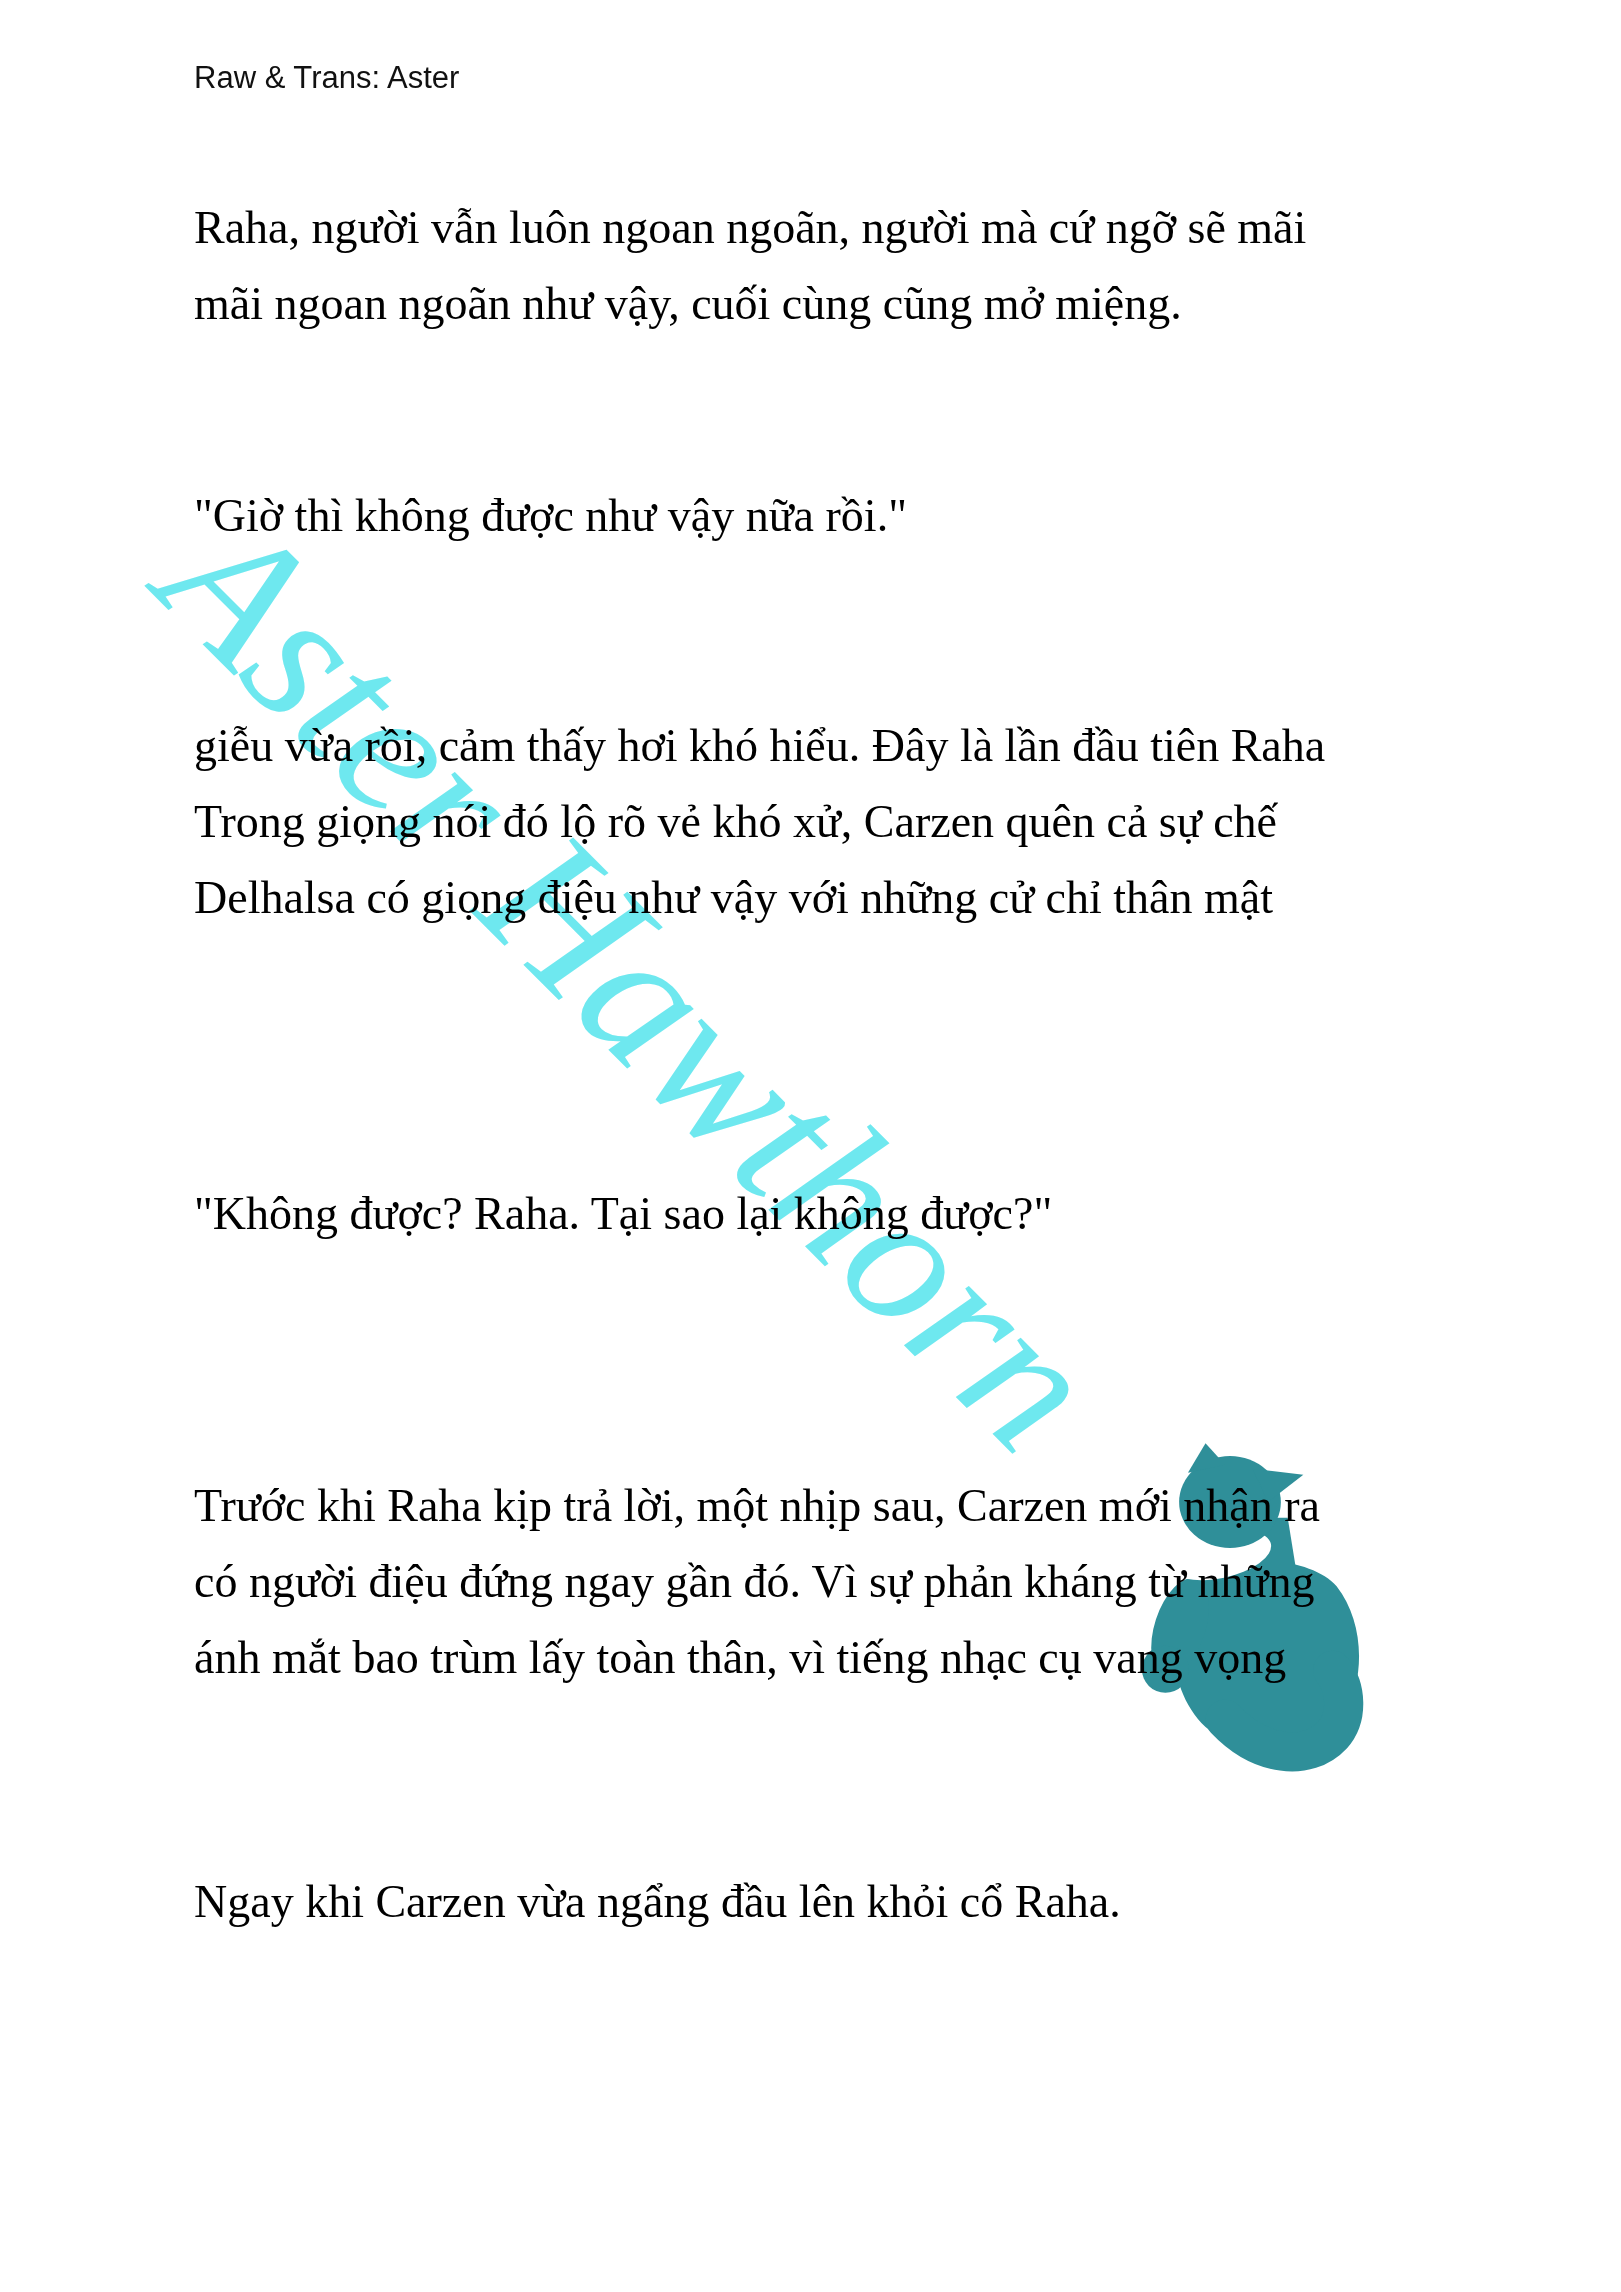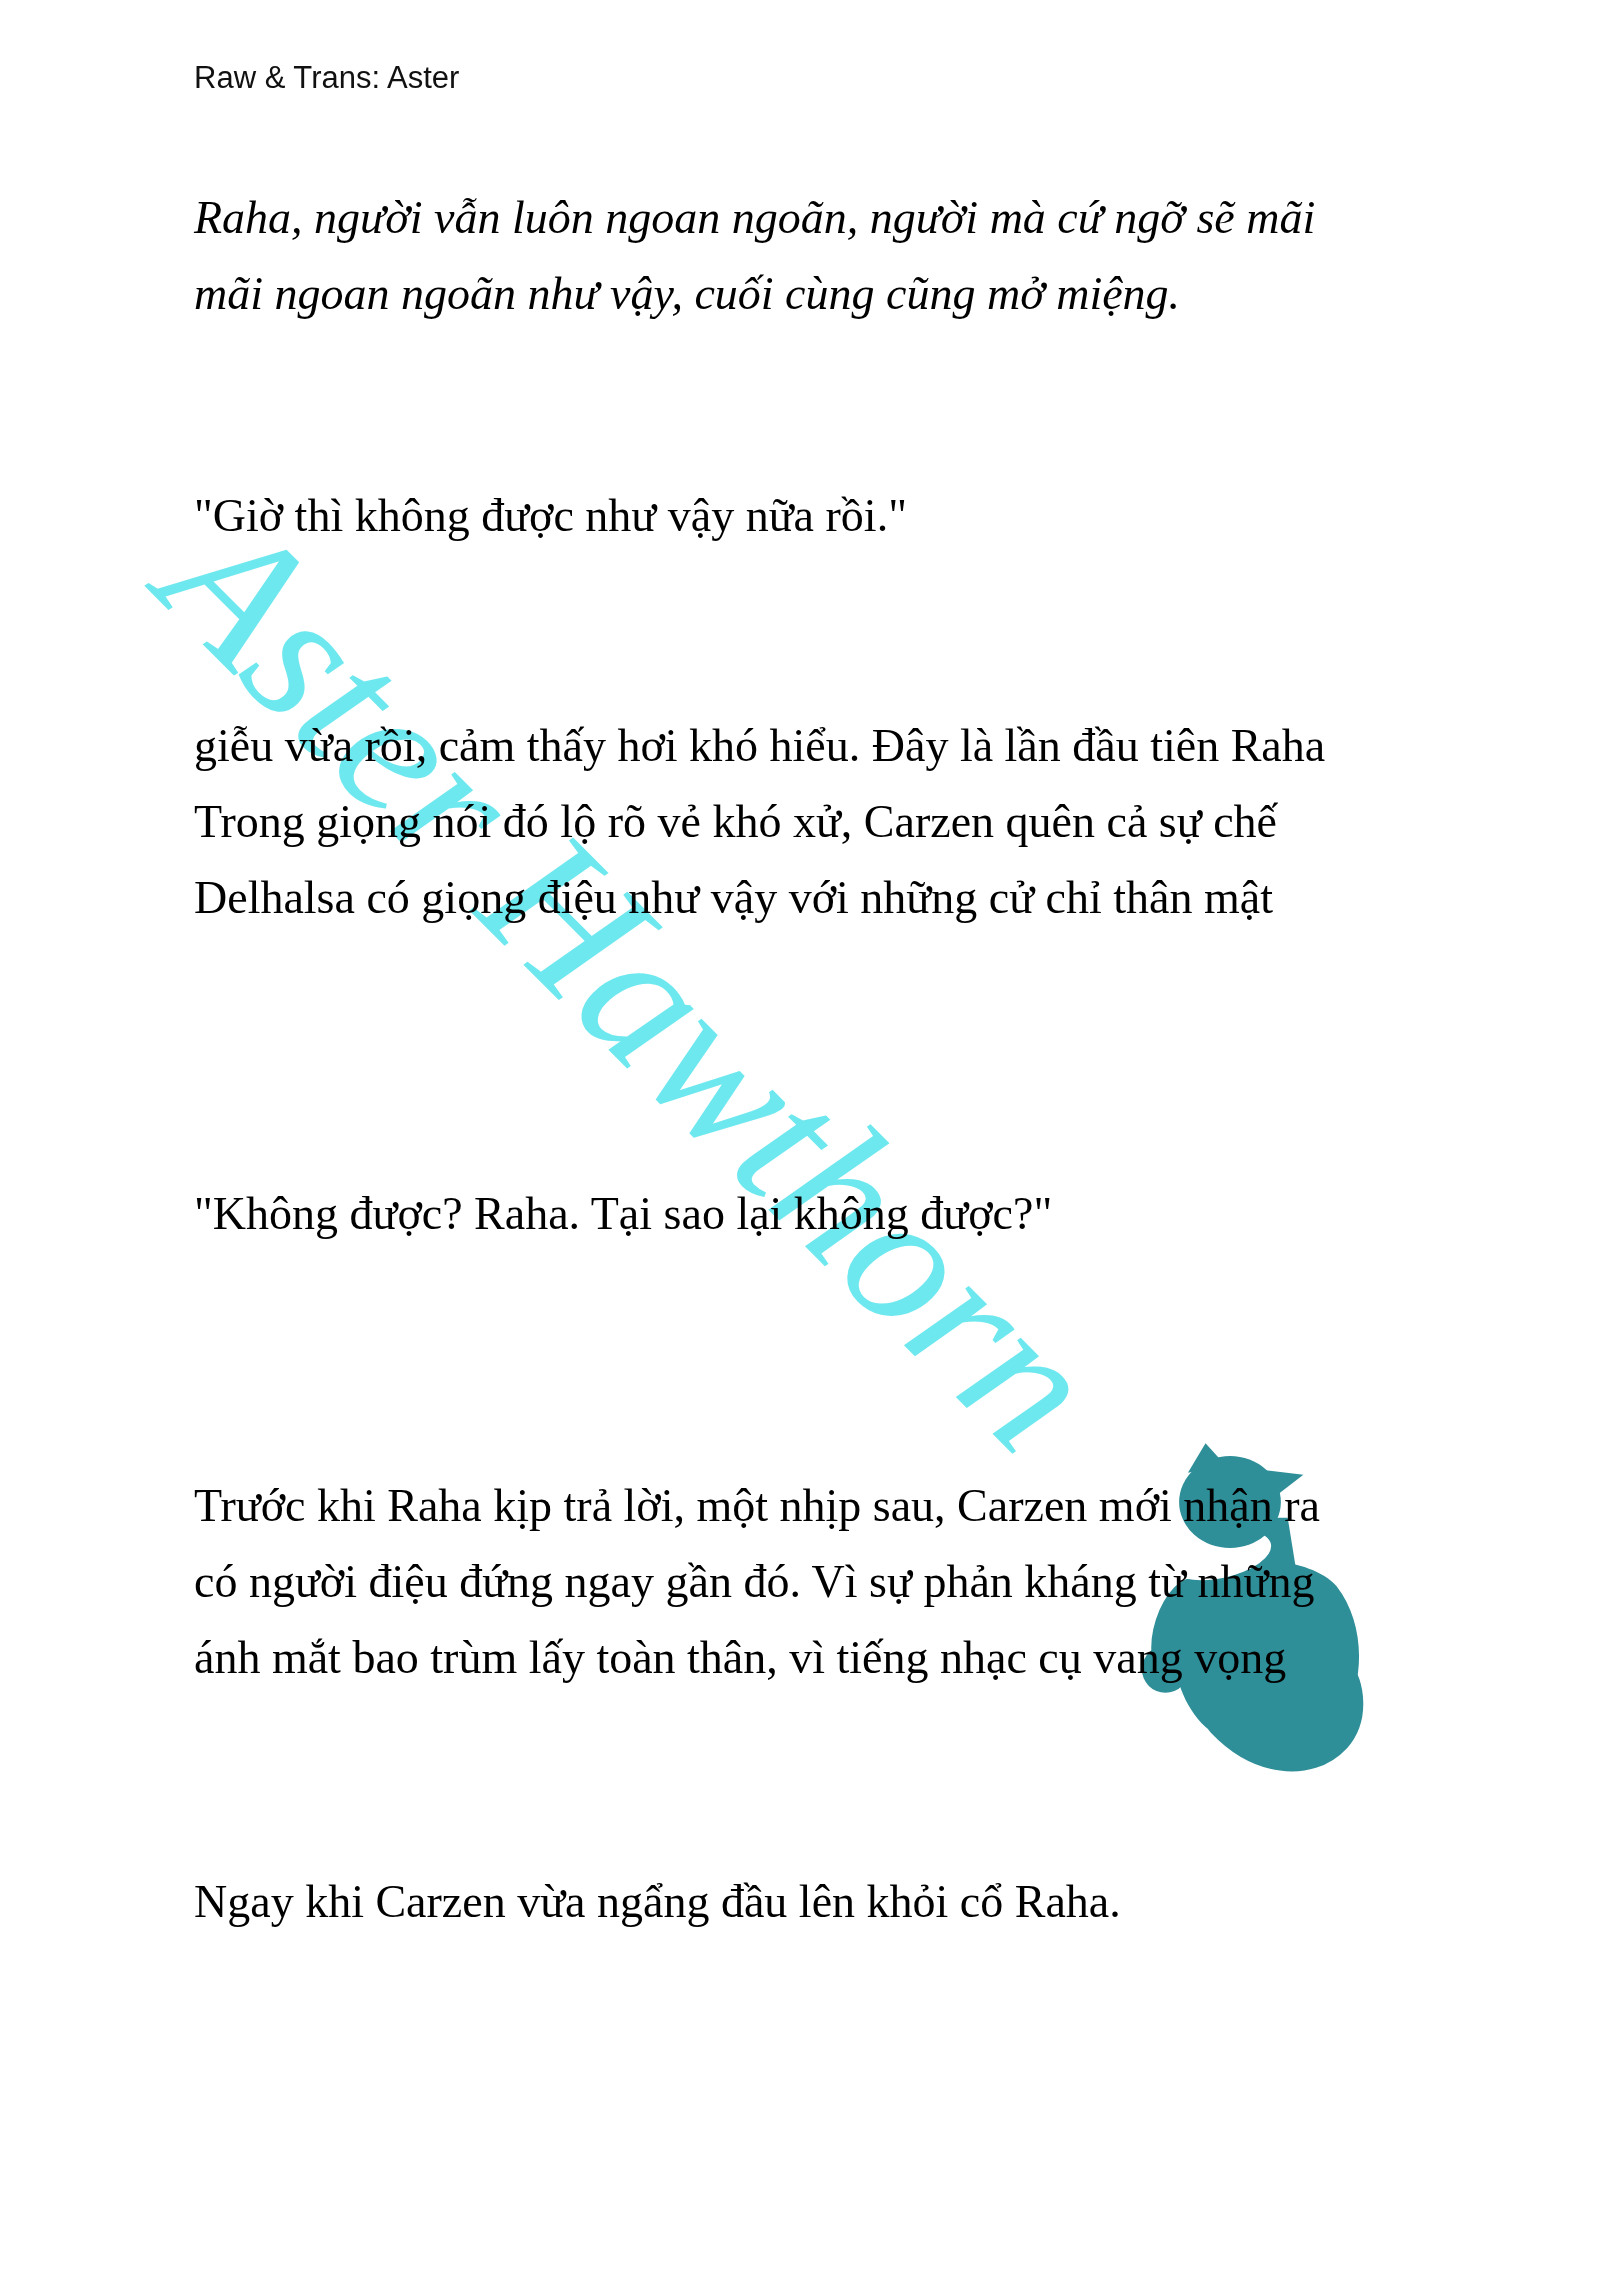--- a/index.html
+++ b/index.html
@@ -43,21 +43,21 @@
   }
   .para{
     position:absolute;
     left:194px;
     width:1343px;
     font-size:46px;
     line-height:76px;
     z-index:2;
   }
   .line{white-space:pre;}
-  .p1{top:180px;font-style:italic;}
+  .p1{top:190px;}
   .q1{top:478px;}
   .p2{top:708px;}
   .q2{top:1176px;}
   .p3{top:1468px;}
   .p4{top:1864px;font-family:Liberation Serif, serif;}
 </style>
 </head>
 <body>
 
 <div class="page">

